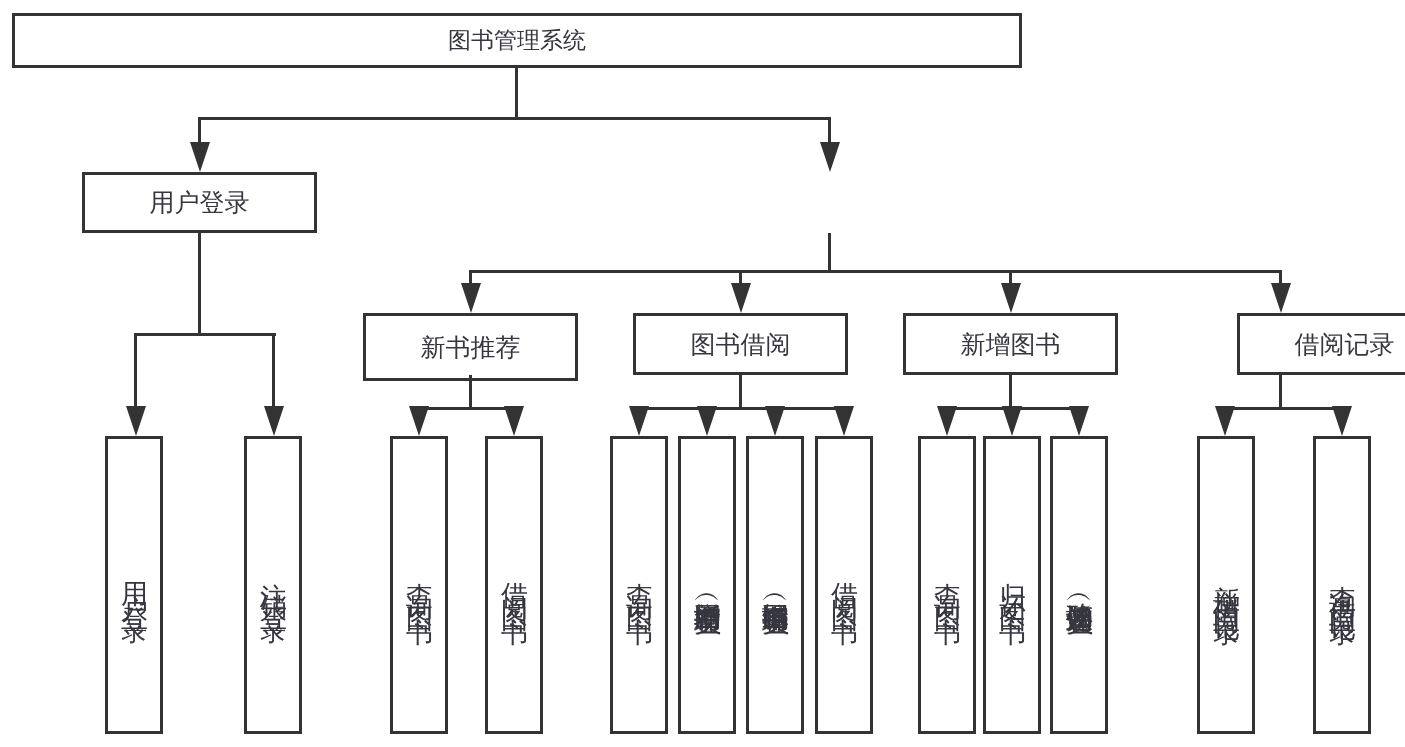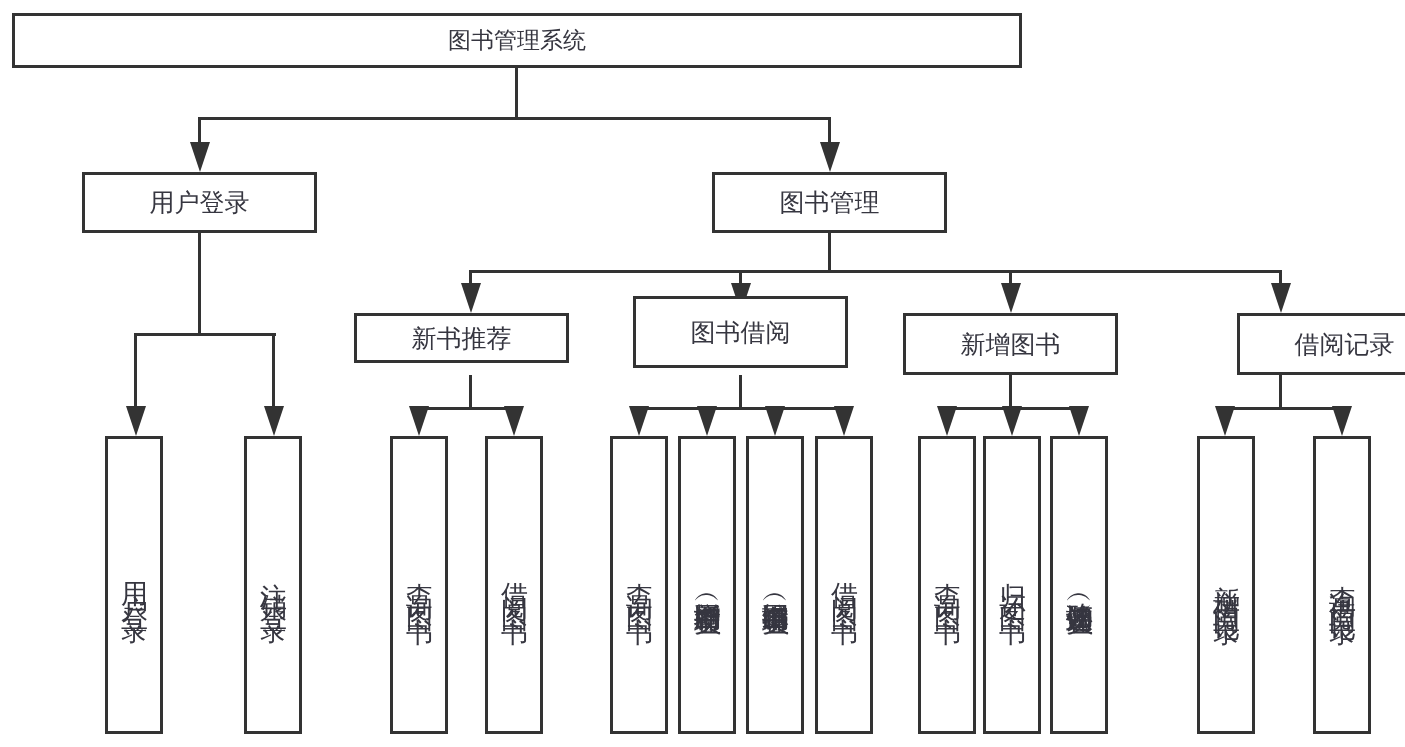--- a/index.html
+++ b/index.html
@@ -43,46 +43,43 @@
   <div class="ln" style="left:515px;top:68px;width:3px;height:51px"></div>
   <div class="ln" style="left:198px;top:117px;width:633px;height:3px"></div>
   <div class="ln" style="left:198px;top:117px;width:3px;height:30px"></div>
   <div class="arr" style="left:190px;top:142px"></div>
   <div class="ln" style="left:828px;top:117px;width:3px;height:30px"></div>
   <div class="arr" style="left:820px;top:142px"></div>
 
   <div class="box" style="left:82px;top:172px;width:235px;height:61px">
     <span class="hlabel">用户登录</span>
   </div>
-  <div class="box" style="left:712px;top:172px;width:235px;height:61px">
-    <span class="hlabel">图书管理</span>
-  </div>
 
   <div class="ln" style="left:198px;top:233px;width:3px;height:103px"></div>
   <div class="ln" style="left:134px;top:333px;width:142px;height:3px"></div>
   <div class="ln" style="left:134px;top:333px;width:3px;height:76px"></div>
   <div class="arr" style="left:126px;top:406px"></div>
   <div class="ln" style="left:272px;top:333px;width:3px;height:76px"></div>
   <div class="arr" style="left:264px;top:406px"></div>
 
   <div class="ln" style="left:828px;top:233px;width:3px;height:40px"></div>
   <div class="ln" style="left:469px;top:270px;width:813px;height:3px"></div>
   <div class="ln" style="left:469px;top:270px;width:3px;height:18px"></div>
   <div class="arr" style="left:461px;top:283px"></div>
   <div class="ln" style="left:739px;top:270px;width:3px;height:18px"></div>
   <div class="arr" style="left:731px;top:283px"></div>
   <div class="ln" style="left:1009px;top:270px;width:3px;height:18px"></div>
   <div class="arr" style="left:1001px;top:283px"></div>
   <div class="ln" style="left:1279px;top:270px;width:3px;height:18px"></div>
   <div class="arr" style="left:1271px;top:283px"></div>
 
-  <div class="box" style="left:354px;top:313px;width:215px;height:50px">
+  <div class="box" style="left:363px;top:313px;width:215px;height:68px">
     <span class="hlabel">新书推荐</span>
   </div>
-  <div class="box" style="left:633px;top:296px;width:215px;height:72px">
+  <div class="box" style="left:633px;top:313px;width:215px;height:62px">
     <span class="hlabel">图书借阅</span>
   </div>
   <div class="box" style="left:903px;top:313px;width:215px;height:62px">
     <span class="hlabel">新增图书</span>
   </div>
   <div class="box" style="left:1237px;top:313px;width:215px;height:62px">
     <span class="hlabel">借阅记录</span>
   </div>
 
   <div class="ln" style="left:469px;top:375px;width:3px;height:35px"></div>

